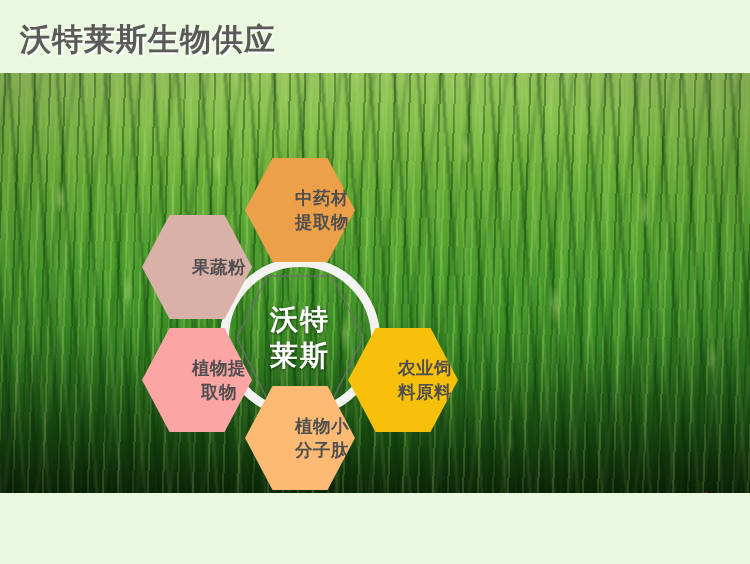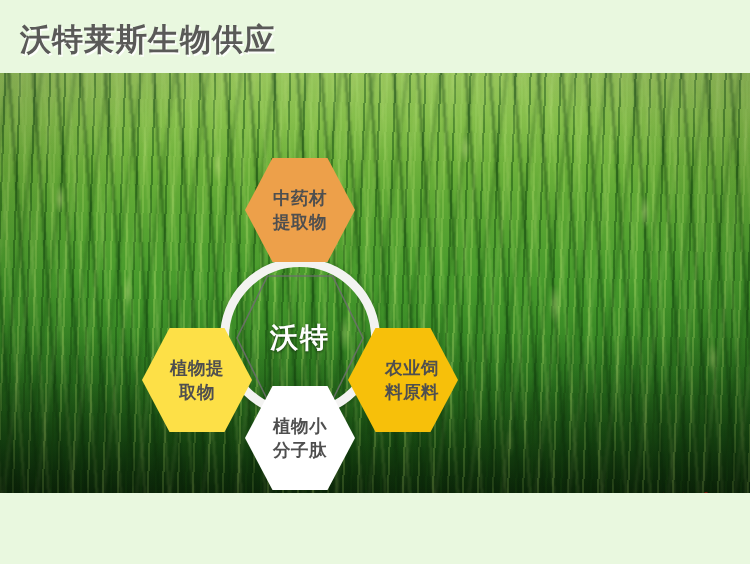--- a/index.html
+++ b/index.html
@@ -186,21 +186,21 @@
     pointer-events: none;
   }
 
   .hex {
     position: absolute;
     width: 110px;
     height: 104px;
     clip-path: polygon(25% 0%, 75% 0%, 100% 50%, 75% 100%, 25% 100%, 0% 50%);
     display: flex;
     align-items: center;
-    justify-content: center;
+    justify-content: flex-end;
     text-align: center;
     color: #4f4f4f;
     font-size: 17.5px;
     font-weight: bold;
     line-height: 1.38;
     letter-spacing: 0.5px;
   }
 
   .hex .hex-label { padding: 0 6px; }
 
@@ -260,51 +260,57 @@
       <div id="center-ring"></div>
 
       <div id="center-hex-outline">
         <svg width="130" height="130" viewBox="0 0 130 130">
           <polygon points="32.5,3 97.5,3 128,65 97.5,127 32.5,127 2,65" fill="none" stroke="#6f6f6f" stroke-width="1.6" opacity="0.85"></polygon>
         </svg>
       </div>
 
       <div id="center-label">
         <span>沃特</span>
+        <span>莱斯</span>
       </div>
 
       <div class="hex pos-top" id="hex-0" style="background: rgb(237, 160, 74);">
         <div class="hex-label">
           <span>中药材</span><br>
           <span>提取物</span>
         </div>
       </div>
 
 
       <div class="hex pos-right-bot" id="hex-2" style="background: rgb(247, 192, 10); padding-left: 18px;">
         <div class="hex-label">
           <span>农业饲</span><br>
           <span>料原料</span>
         </div>
       </div>
 
-      <div class="hex pos-bottom" id="hex-3" style="background: #ffffff;">
+      <div class="hex pos-bottom" id="hex-3" style="background: #fdba74;">
         <div class="hex-label">
           <span>植物小</span><br>
           <span>分子肽</span>
         </div>
       </div>
 
-      <div class="hex pos-left-bot" id="hex-4" style="background: #fde047;">
+      <div class="hex pos-left-bot" id="hex-4" style="background: #fca5a5;">
         <div class="hex-label">
           <span>植物提</span><br>
           <span>取物</span>
         </div>
       </div>
 
+      <div class="hex pos-left-top" id="hex-5" style="background: rgb(217, 177, 168);">
+        <div class="hex-label">
+          <span>果蔬粉</span>
+        </div>
+      </div>
 
     </div>
 
     <div id="watermark" style="color: rgb(227, 18, 18);">
       <span class="wm-line">沃特</span>
 
     </div>
   </div>
 
   <div id="footer"></div>

